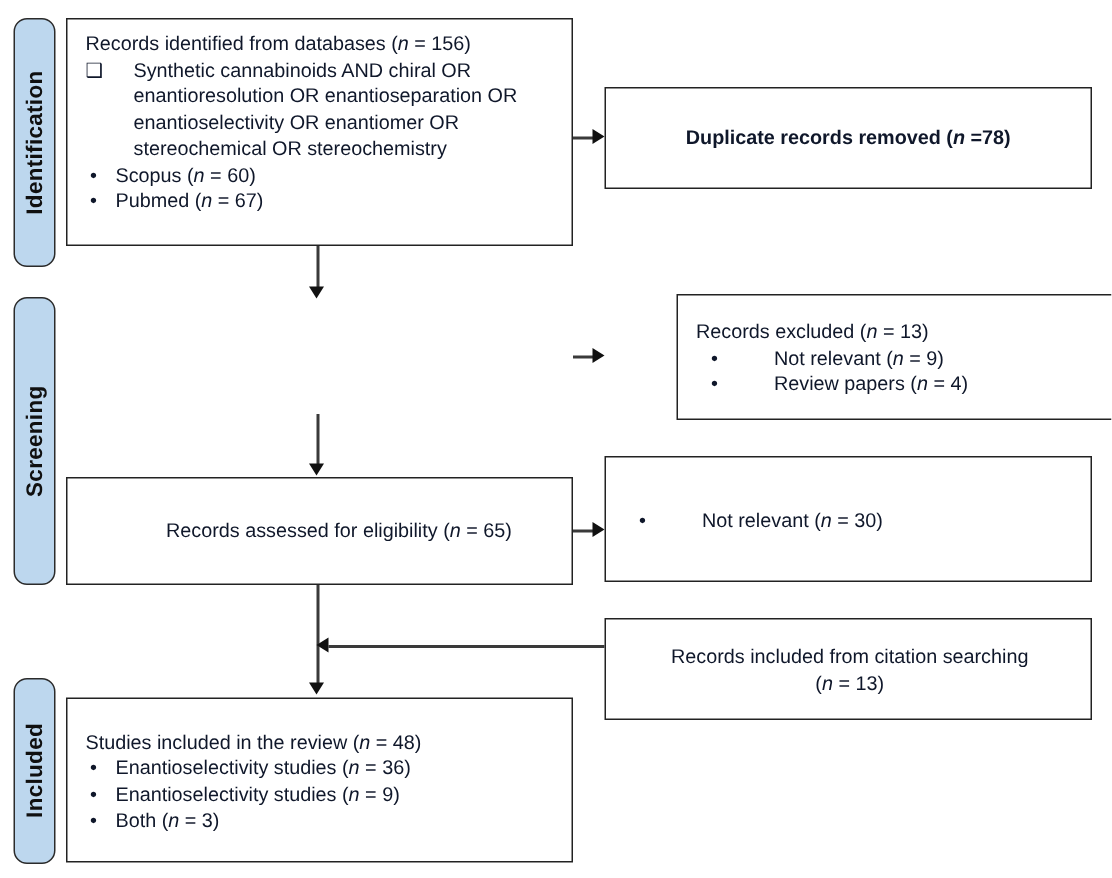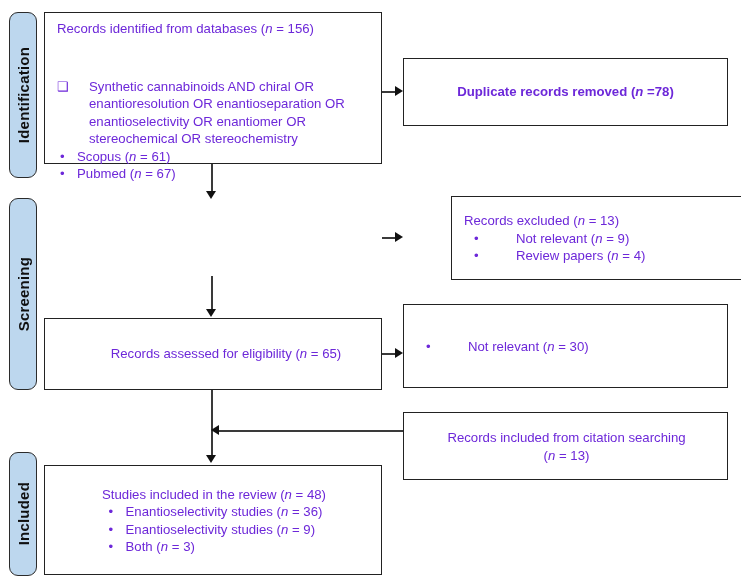--- a/index.html
+++ b/index.html
@@ -42,21 +42,21 @@
 
   
   .box {
     position: absolute;
     background: #ffffff;
     border: 1.8px solid #222222;
     box-sizing: border-box;
     padding: 7px 10px 6px 12px;
     font-size: 13.2px;
     line-height: 17.5px;
-    color: #6d28d9;
+    color: #0f172a;
   }
   .box.center {
     display: flex;
     align-items: center;
     justify-content: center;
     padding: 4px 10px;
   }
   .box.vcenter {
     display: flex;
     flex-direction: column;
@@ -79,21 +79,20 @@
     left: 3px;
     top: 0;
   }
   ul.blist.wide li { padding-left: 52px; }
   ul.blist.wide li .bullet { left: 10px; }
 
   .sub-indent {
     padding-left: 32px;
     text-indent: -32px;
     white-space: normal;
-    margin-top: 40px;
   }
   .sub-indent .cbx {
     display: inline-block;
     width: 32px;
     text-indent: 0;
     font-size: 13px;
   }
 
   em.n { font-style: italic; }
 
@@ -139,21 +138,21 @@
   </div>
 
   <div class="phase-label" style="left:9px; top:452px; width:28px; height:124px;">
     <span>Included</span>
   </div>
 
   <div class="box" style="left:44px; top:12px; width:338px; height:152px;">
     <div class="title"><span>Records identified from databases (</span><em class="n">n</em><span> = 156)</span></div>
     <div class="sub-indent"><span class="cbx">❑</span><span>Synthetic cannabinoids AND chiral OR enantioresolution OR enantioseparation OR enantioselectivity OR  enantiomer OR stereochemical OR stereochemistry</span></div>
     <ul class="blist">
-      <li><span class="bullet">•</span><span>Scopus (</span><em class="n">n</em><span> = 61)</span></li>
+      <li><span class="bullet">•</span><span>Scopus (</span><em class="n">n</em><span> = 60)</span></li>
       <li><span class="bullet">•</span><span>Pubmed (</span><em class="n">n</em><span> = 67)</span></li>
     </ul>
   </div>
 
   <div class="box center" style="left:403px; top:58px; width:325px; height:68px;font-weight:bold;">
     <div><span>Duplicate records removed  (</span><em class="n">n</em><span> =78)</span></div>
   </div>
 
 
   <div class="box vcenter" style="left:403px; top:196px; width:325px; height:84px;margin-left:48px;">
@@ -172,21 +171,21 @@
     <ul class="blist wide">
       <li><span class="bullet">•</span><span>Not relevant (</span><em class="n">n</em><span> = 30)</span></li>
     </ul>
   </div>
 
   <div class="box vcenter" style="left:403px; top:412px; width:325px; height:68px;align-items:center;">
     <div>Records included from citation searching</div>
     <div><span>(</span><em class="n">n</em><span> = 13)</span></div>
   </div>
 
-  <div class="box vcenter" style="left:44px; top:465px; width:338px; height:110px; padding-left:12px;align-items:center;">
+  <div class="box vcenter" style="left:44px; top:465px; width:338px; height:110px; padding-left:12px;">
     <div><span>Studies included in the review (</span><em class="n">n</em><span> = 48)</span></div>
     <ul class="blist">
       <li><span class="bullet">•</span><span>Enantioselectivity studies (</span><em class="n">n</em><span> = 36)</span></li>
       <li><span class="bullet">•</span><span>Enantioselectivity studies (</span><em class="n">n</em><span> = 9)</span></li>
       <li><span class="bullet">•</span><span>Both (</span><em class="n">n</em><span> = 3)</span></li>
     </ul>
   </div>
 
   <div class="hline" style="left:382px; top:91px; width:14px;"></div>
   <div class="arrow-right" style="left:395px; top:86px;"></div>

